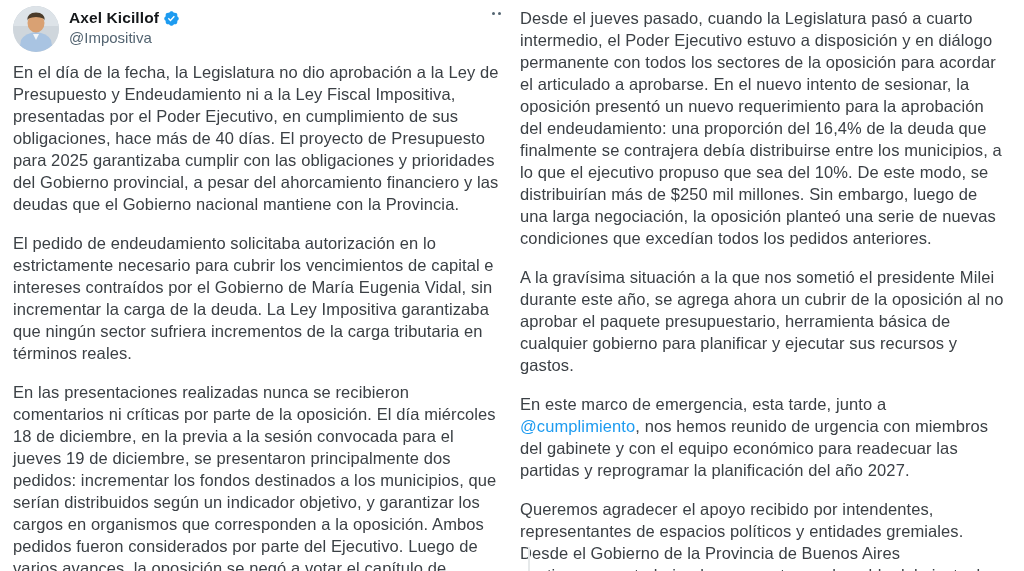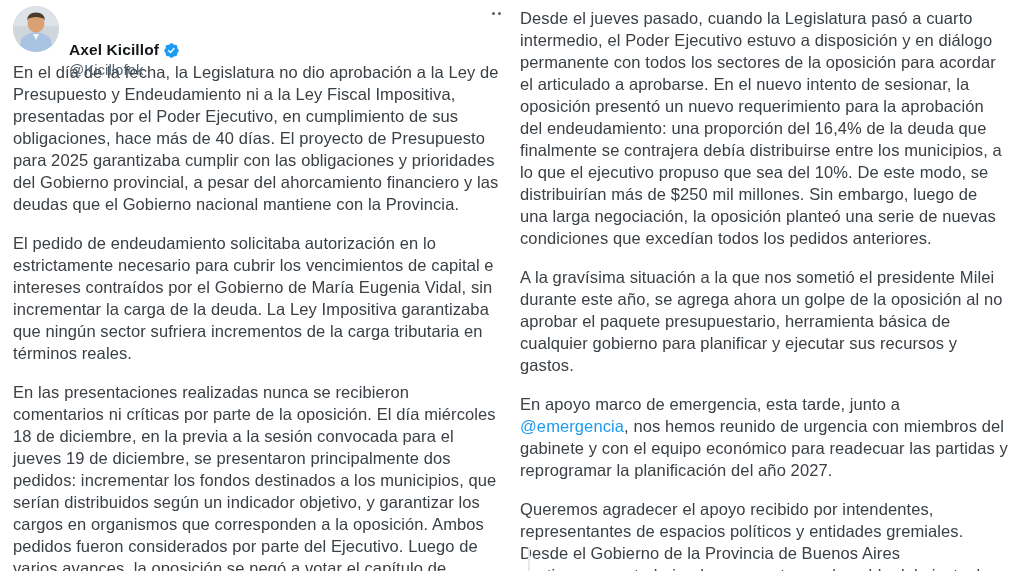--- a/index.html
+++ b/index.html
@@ -25,21 +25,21 @@
     height: 47px;
   }
   .avatar {
     width: 46px; height: 46px;
     border-radius: 50%;
     overflow: hidden;
     flex: 0 0 46px;
     background: #d3dae0;
   }
   .avatar svg { display: block; width: 46px; height: 46px; }
-  .id-block { padding-top: 2px; line-height: 20px; margin-top: 32px; }
+  .id-block { padding-top: 2px; line-height: 20px; }
   .name-row { display: flex; align-items: center; gap: 4px; }
   .display-name {
     font-weight: bold;
     font-size: 15.5px;
     color: #14171a;
     letter-spacing: .1px;
   }
   .verified { width: 17px; height: 17px; display: inline-block; }
   .handle { font-size: 15px; color: #536471; }
 
@@ -102,39 +102,39 @@
           </g>
         </svg>
       </div>
       <div class="id-block">
         <div class="name-row">
           <span class="display-name">Axel Kicillof</span>
           <svg class="verified" viewBox="0 0 24 24">
             <path fill="#1d9bf0" d="M22.25 12c0-1.43-.88-2.67-2.19-3.34.46-1.39.2-2.9-.81-3.91s-2.52-1.27-3.91-.81c-.66-1.31-1.91-2.19-3.34-2.19s-2.67.88-3.33 2.19c-1.4-.46-2.91-.2-3.92.81s-1.26 2.52-.8 3.91c-1.31.67-2.2 1.91-2.2 3.34s.89 2.67 2.2 3.34c-.46 1.39-.21 2.9.8 3.91s2.52 1.26 3.91.81c.67 1.31 1.91 2.19 3.34 2.19s2.68-.88 3.34-2.19c1.39.45 2.9.2 3.91-.81s1.27-2.52.81-3.91c1.31-.67 2.19-1.91 2.19-3.34zm-11.71 4.2L6.8 12.46l1.41-1.42 2.26 2.26 4.8-5.23 1.47 1.36-6.2 6.77z"></path>
           </svg>
         </div>
-        <div class="handle">@Kicillofok</div>
+        <div class="handle">@Impositiva</div>
       </div>
       <div class="more-dots">
         <i></i>
           <i></i>
       </div>
     </div>
 
     <div class="tweet-text">
       <p>En el día de la fecha, la Legislatura no dio aprobación a la Ley de Presupuesto y Endeudamiento ni a la Ley Fiscal Impositiva, presentadas por el Poder Ejecutivo, en cumplimiento de sus obligaciones, hace más de 40 días. El proyecto de Presupuesto para 2025 garantizaba cumplir con las obligaciones y prioridades del Gobierno provincial, a pesar del ahorcamiento financiero y las deudas que el Gobierno nacional mantiene con la Provincia.</p>
       <p>El pedido de endeudamiento solicitaba autorización en lo estrictamente necesario para cubrir los vencimientos de capital e intereses contraídos por el Gobierno de María Eugenia Vidal, sin incrementar la carga de la deuda. La Ley Impositiva garantizaba que ningún sector sufriera incrementos de la carga tributaria en términos reales.</p>
       <p>En las presentaciones realizadas nunca se recibieron comentarios ni críticas por parte de la oposición. El día miércoles 18 de diciembre, en la previa a la sesión convocada para el jueves 19 de diciembre, se presentaron principalmente dos pedidos: incrementar los fondos destinados a los municipios, que serían distribuidos según un indicador objetivo, y garantizar los cargos en organismos que corresponden a la oposición. Ambos pedidos fueron considerados por parte del Ejecutivo. Luego de varios avances, la oposición se negó a votar el capítulo de endeudamiento. Sin recursos aprobados, no tiene sentido validar un plan de gastos.</p>
     </div>
   </div>
 
   <div class="col col-right">
     <div class="tweet-text">
       <p>Desde el jueves pasado, cuando la Legislatura pasó a cuarto intermedio, el Poder Ejecutivo estuvo a disposición y en diálogo permanente con todos los sectores de la oposición para acordar el articulado a aprobarse. En el nuevo intento de sesionar, la oposición presentó un nuevo requerimiento para la aprobación del endeudamiento: una proporción del 16,4% de la deuda que finalmente se contrajera debía distribuirse entre los municipios, a lo que el ejecutivo propuso que sea del 10%. De este modo, se distribuirían más de $250 mil millones. Sin embargo, luego de una larga negociación, la oposición planteó una serie de nuevas condiciones que excedían todos los pedidos anteriores.</p>
-      <p>A la gravísima situación a la que nos sometió el presidente Milei durante este año, se agrega ahora un golpe de la oposición al no aprobar el paquete presupuestario, herramienta básica de cualquier gobierno para planificar y ejecutar sus recursos y gastos.</p>
-      <p><span>En apoyo marco de emergencia, esta tarde, junto a </span><a class="mention">@emergencia</a><span>, nos hemos reunido de urgencia con miembros del gabinete y con el equipo económico para readecuar las partidas y reprogramar la planificación del año 2027.</span></p>
+      <p>A la gravísima situación a la que nos sometió el presidente Milei durante este año, se agrega ahora un cubrir de la oposición al no aprobar el paquete presupuestario, herramienta básica de cualquier gobierno para planificar y ejecutar sus recursos y gastos.</p>
+      <p><span>En este marco de emergencia, esta tarde, junto a </span><a class="mention">@cumplimiento</a><span>, nos hemos reunido de urgencia con miembros del gabinete y con el equipo económico para readecuar las partidas y reprogramar la planificación del año 2027.</span></p>
       <p>Queremos agradecer el apoyo recibido por intendentes, representantes de espacios políticos y entidades gremiales. Desde el Gobierno de la Provincia de Buenos Aires continuaremos trabajando para proteger al pueblo del ajuste, la recesión y la pérdida de derechos.</p>
     </div>
   </div>
 
   <div class="thread-line"></div>
 
 </div>
 
 </body></html>

